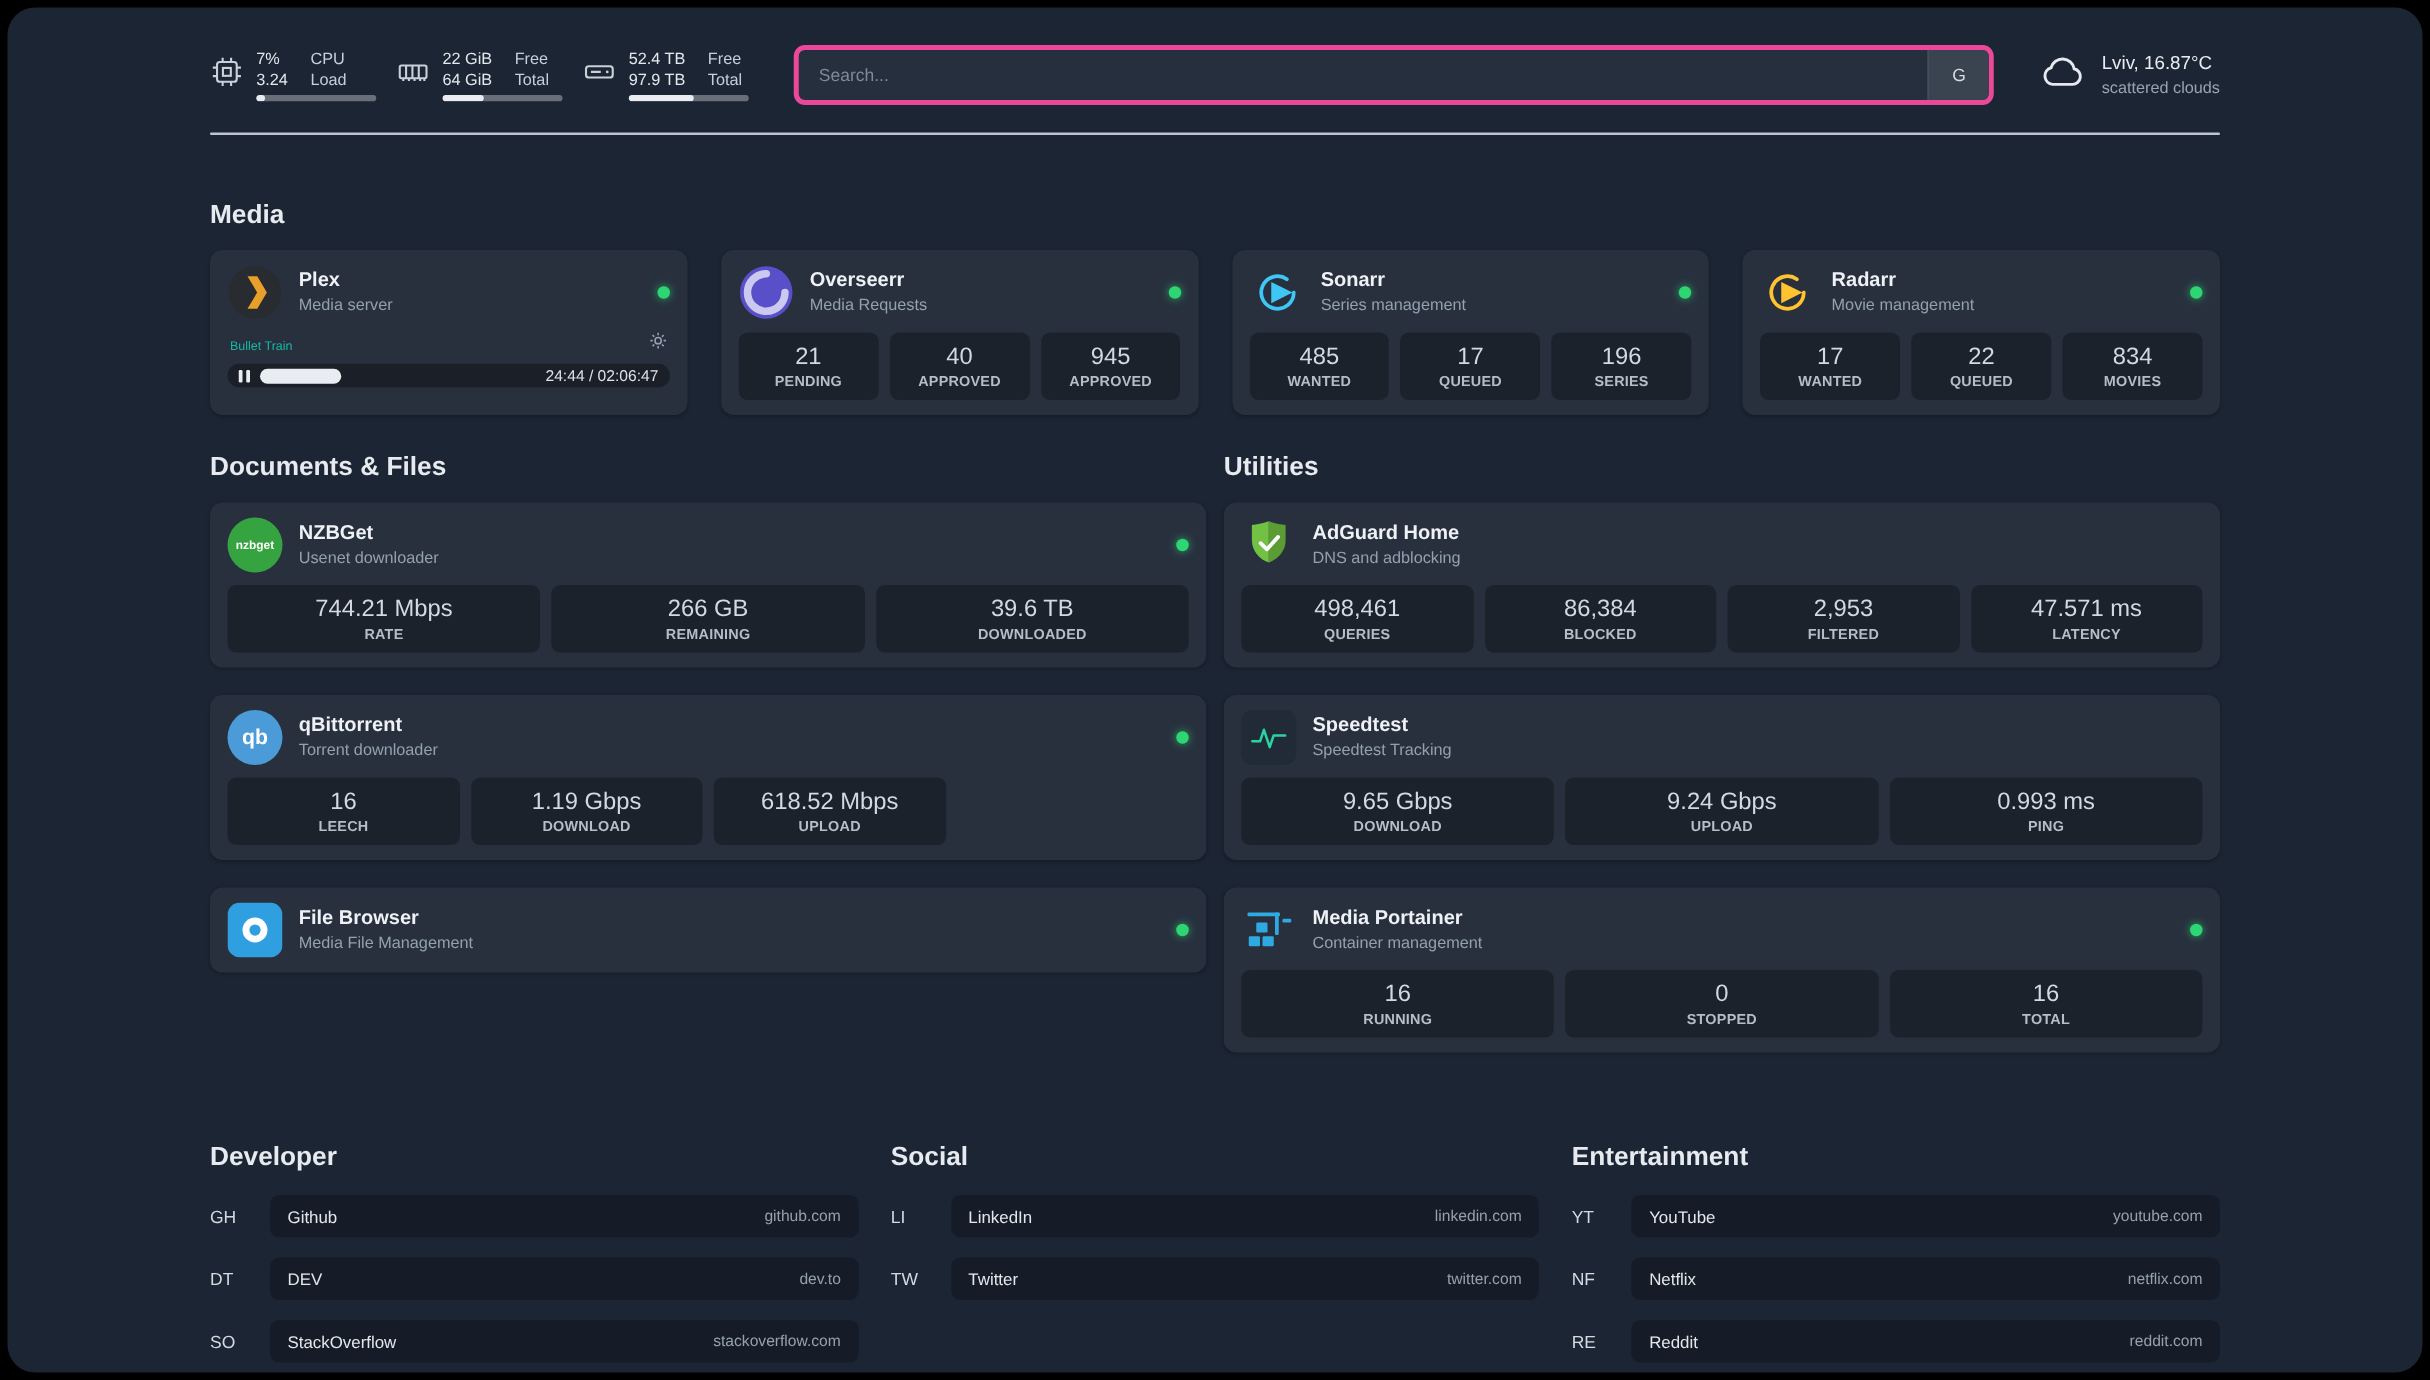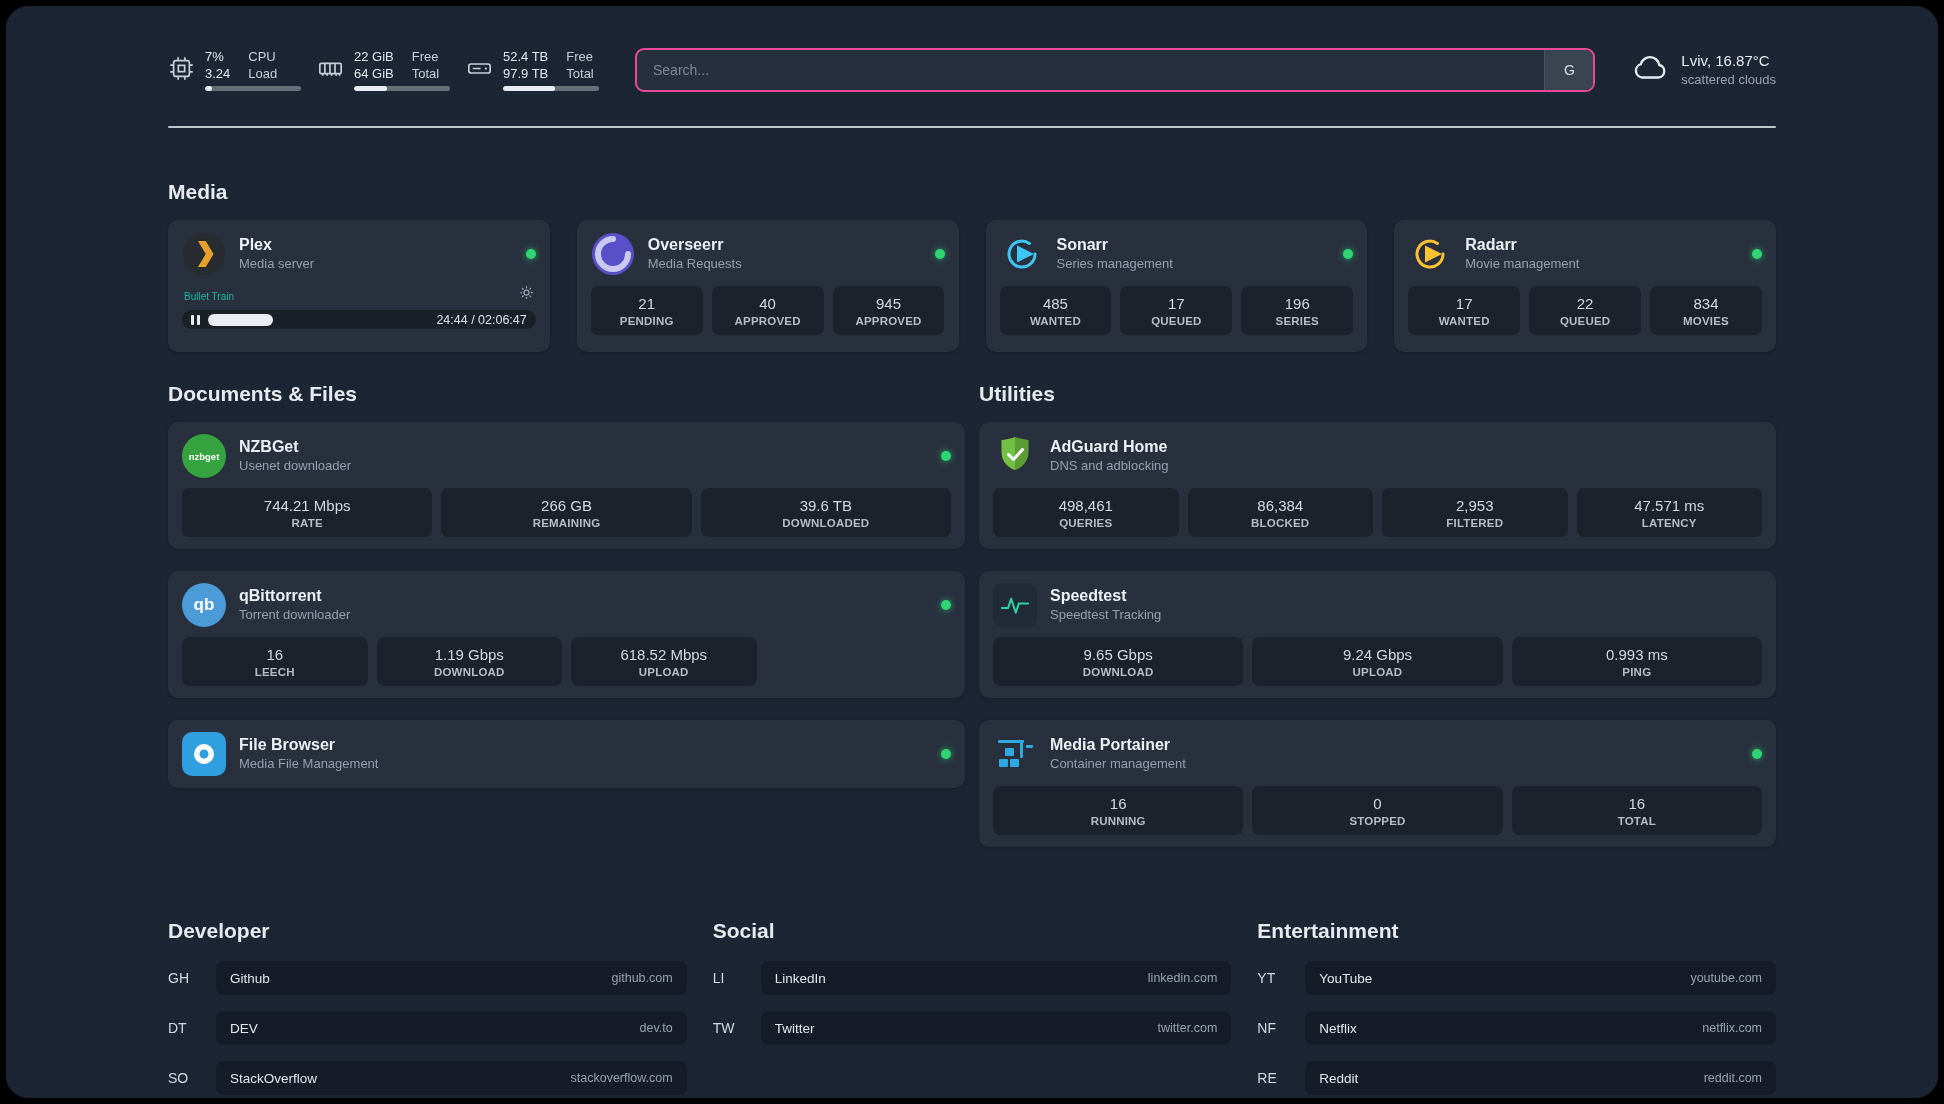--- a/index.html
+++ b/index.html
@@ -14,22 +14,22 @@
   .resource{display:flex;align-items:center;gap:10px;}
   .resource svg{flex:0 0 auto;}
   .resource-body{display:flex;flex-direction:column;gap:4px;min-width:96px;}
   .resource-rows{display:flex;gap:18px;font-size:13px;line-height:1.3;}
   .res-col{display:flex;flex-direction:column;}
   .res-col.values{color:#e3e8ee;}
   .res-col.labels{color:#c6cfd9;}
   .res-bar{height:5px;border-radius:3px;background:rgba(255,255,255,.34);position:relative;overflow:hidden;}
   .res-fill{height:100%;background:#e9edf2;border-radius:3px;}
 
-  .searchwrap{flex:1;margin:12px 36px;display:flex;align-items:center;height:40px;
-      background:#252f3d;border:2px solid #ec4899;border-radius:9px;overflow:hidden;}
+  .searchwrap{flex:1;margin:0 36px;display:flex;align-items:center;height:40px;
+      background:#252f3d;border:4px solid #ec4899;border-radius:9px;overflow:hidden;}
   .searchwrap input{flex:1;background:transparent;border:none;outline:none;color:#c3ccd6;
       font-size:14px;padding:0 16px;font-family:inherit;}
   .searchwrap input::placeholder{color:#7f8a97;}
   .search-btn{width:48px;height:100%;display:flex;align-items:center;justify-content:center;
       background:#3a4451;border-left:1px solid #46515e;color:#d8dde3;font-size:14px;cursor:pointer;}
 
   .weather{display:flex;align-items:center;gap:12px;}
   .weather-text{display:flex;flex-direction:column;line-height:1.35;}
   .weather-loc{font-size:15px;color:#e8ecf1;}
   .weather-cond{font-size:13px;color:#98a4b2;}
@@ -48,21 +48,21 @@
   .card-titles{display:flex;flex-direction:column;line-height:1.3;}
   .card-title{font-size:16px;font-weight:600;color:#eef1f5;}
   .card-subtitle{font-size:13px;color:#93a0ae;}
   .status-dot{width:10px;height:10px;border-radius:50%;background:#2ed573;margin-left:auto;
         box-shadow:0 0 7px rgba(46,213,115,.75);flex:0 0 auto;}
 
   .stats{display:grid;gap:9px;margin-top:10px;}
   .cols-3{grid-template-columns:repeat(3,1fr);}
   .cols-4{grid-template-columns:repeat(4,1fr);}
   .tile{background:rgba(0,0,0,.28);border-radius:7px;padding:9px 4px 8px 4px;text-align:center;}
-  .tile-value{font-size:15px;color:#d3d9e0;}
+  .tile-value{font-size:19px;color:#d3d9e0;}
   .tile-label{font-size:11.5px;font-weight:700;color:#b5bec8;margin-top:3px;letter-spacing:.2px;}
 
   .media-card{min-height:132px;box-sizing:border-box;}
 
   
   .player{margin-top:9px;}
   .player-title-row{display:flex;align-items:flex-end;justify-content:space-between;
       font-size:10px;color:#14b8a6;padding:0 2px;}
   .player-track{margin-top:8px;position:relative;display:flex;align-items:center;height:19px;
       background:rgba(0,0,0,.35);border-radius:10px;padding:0 9px;}

